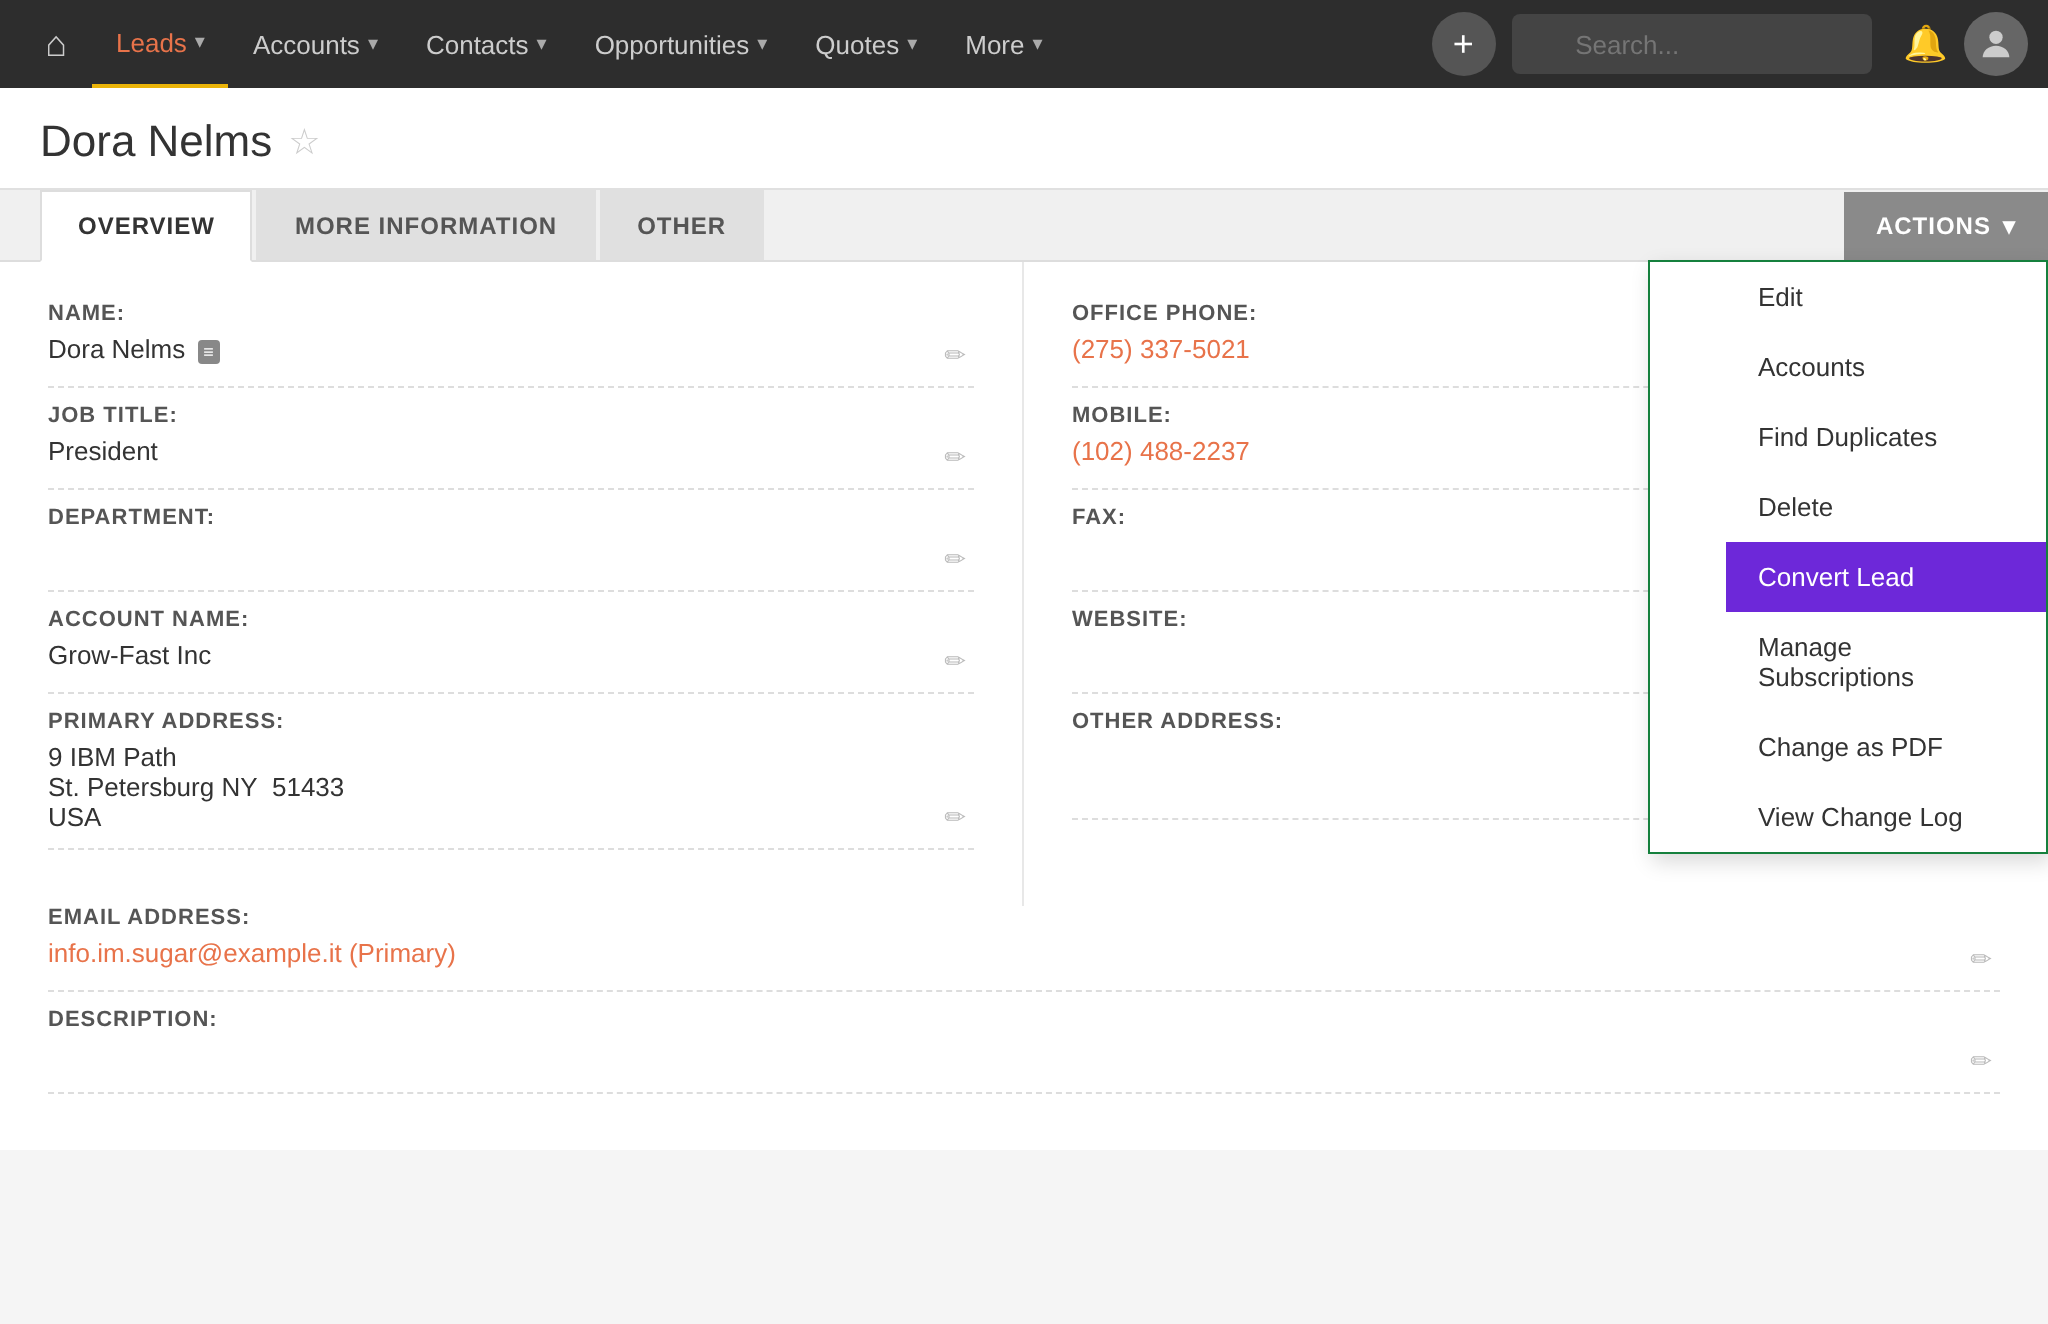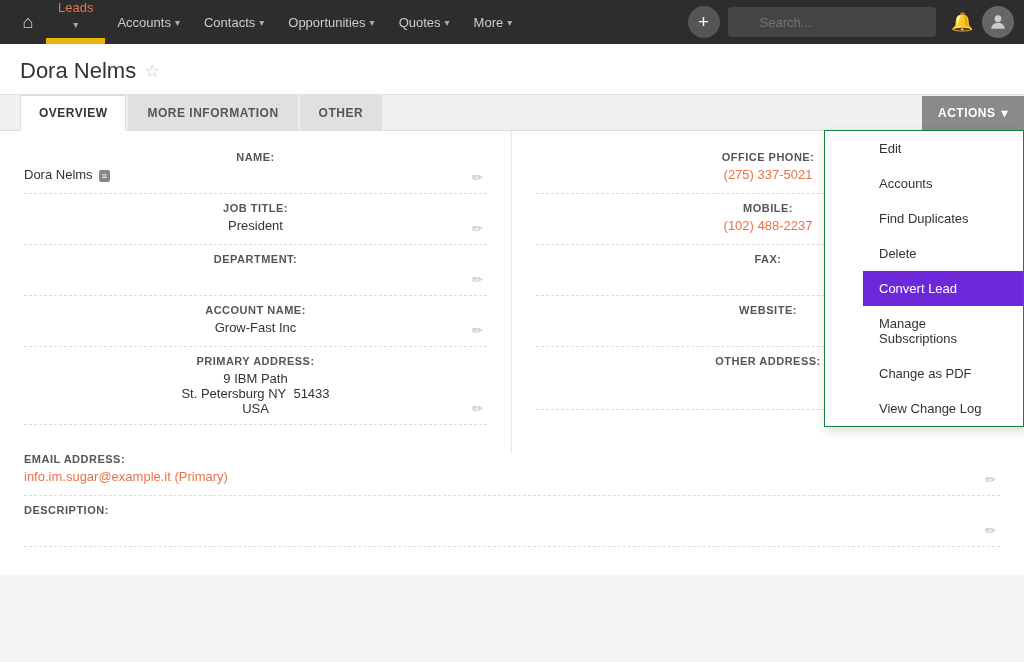--- a/index.html
+++ b/index.html
@@ -22,35 +22,35 @@
     .topnav-item {
       color: #ccc;
       padding: 0 12px;
       height: 44px;
       display: flex; align-items: center;
       cursor: pointer;
       font-size: 13px;
       gap: 4px;
       position: relative;
     }
-    .topnav-item.active { color: #e8734a; border-bottom: 6px solid #eab308; flex-direction: column; }
+    .topnav-item.active { color: #e8734a; border-bottom: 2px solid #eab308; }
     .topnav-chevron { font-size: 10px; color: #aaa; }
     .topnav-spacer { flex: 1; }
     .topnav-plus {
       width: 32px; height: 32px;
       background: #555; border-radius: 50%;
       display: flex; align-items: center; justify-content: center;
       color: #fff; font-size: 18px; cursor: pointer; margin-right: 8px;
     }
     .topnav-search {
       background: #444;
       border: none;
       border-radius: 4px;
       height: 30px;
-      width: 208px;
+      width: 180px;
       padding: 0 10px 0 32px;
       color: #ccc;
       font-size: 13px;
       outline: none;
       position: relative;
     }
     .search-wrap { position: relative; margin-right: 8px; }
     .search-icon-nav {
       position: absolute; left: 8px; top: 50%; transform: translateY(-50%);
       color: #aaa; font-size: 14px; pointer-events: none;
@@ -142,21 +142,20 @@
     
     .main-content {
       background: #fff;
       margin: 0;
       padding: 0;
     }
     .content-grid {
       display: grid;
       grid-template-columns: 1fr 1fr;
       gap: 0;
-      text-align: center;
     }
     .left-col, .right-col {
       padding: 20px 24px;
     }
     .left-col { border-right: 1px solid #e8e8e8; }
 
     .field-group {
       margin-bottom: 8px;
       padding-bottom: 8px;
       border-bottom: 1px dashed #ddd;

